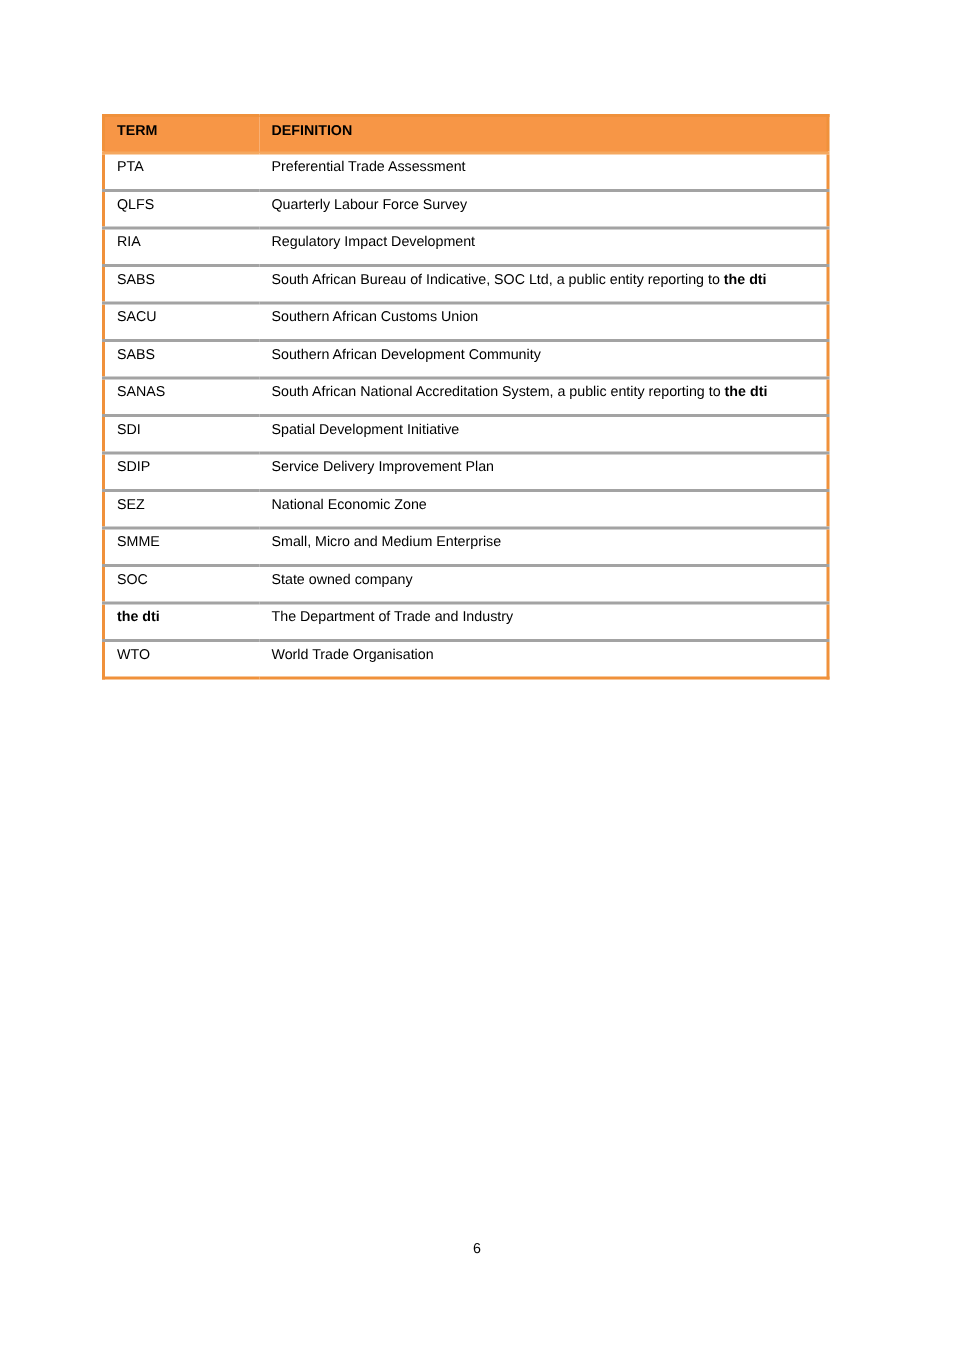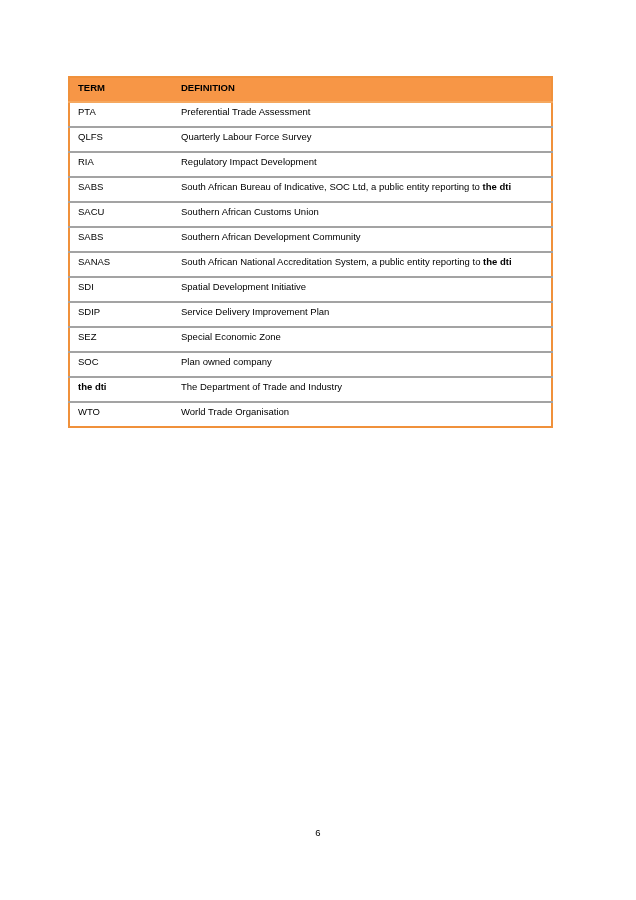--- a/index.html
+++ b/index.html
@@ -115,25 +115,29 @@
         <tr>
           <td>SDI</td>
           <td><span>Spatial Development Initiative</span></td>
         </tr>
         <tr>
           <td>SDIP</td>
           <td><span>Service Delivery Improvement Plan</span></td>
         </tr>
         <tr>
           <td>SEZ</td>
-          <td><span>Special Economic Zone</span></td>
+          <td><span>National Economic Zone</span></td>
+        </tr>
+        <tr>
+          <td>SMME</td>
+          <td><span>Small, Micro and Medium Enterprise</span></td>
         </tr>
         <tr>
           <td>SOC</td>
-          <td><span>Plan owned company</span></td>
+          <td><span>State owned company</span></td>
         </tr>
         <tr>
           <td class="bold">the dti</td>
           <td><span>The Department of Trade and Industry</span></td>
         </tr>
         <tr>
           <td>WTO</td>
           <td><span>World Trade Organisation</span></td>
         </tr>
       </tbody>

